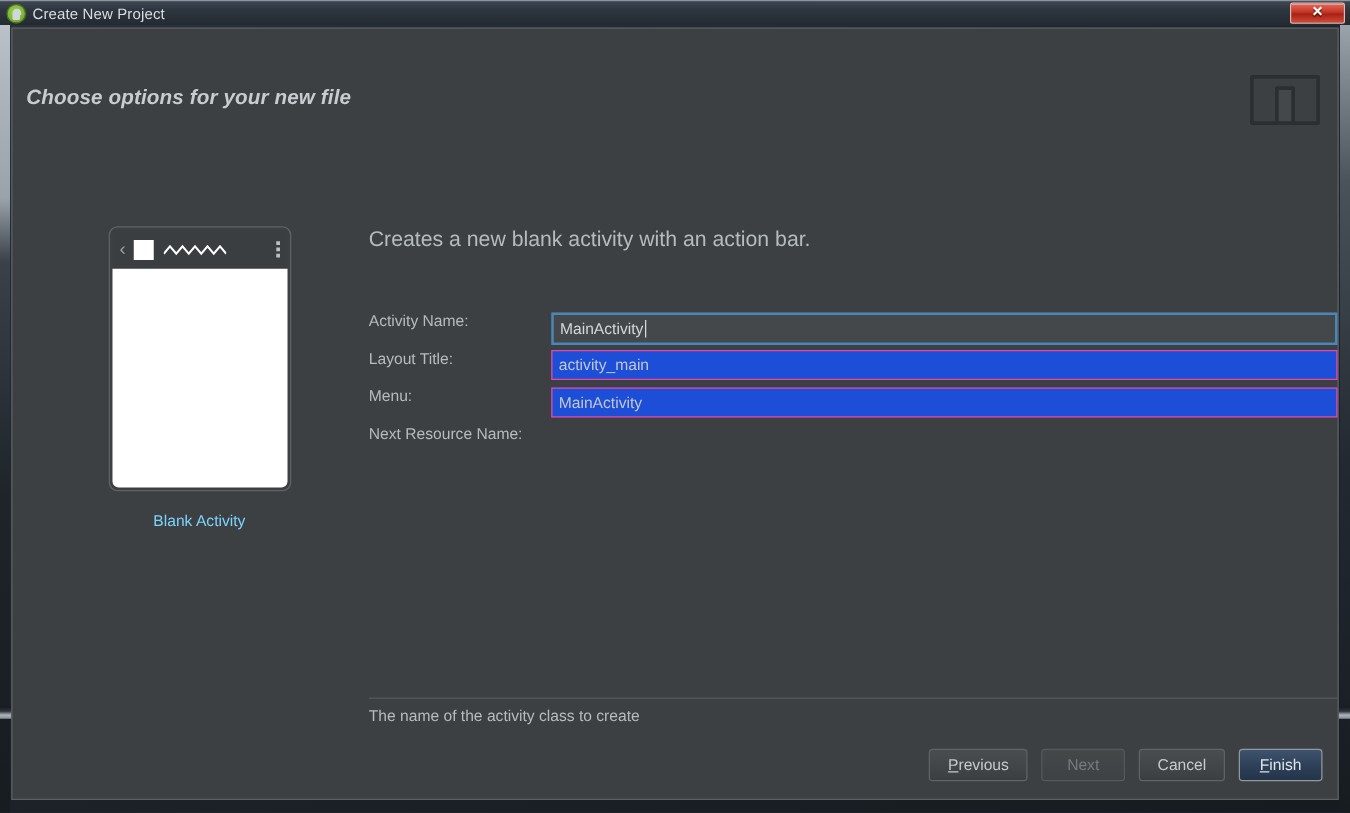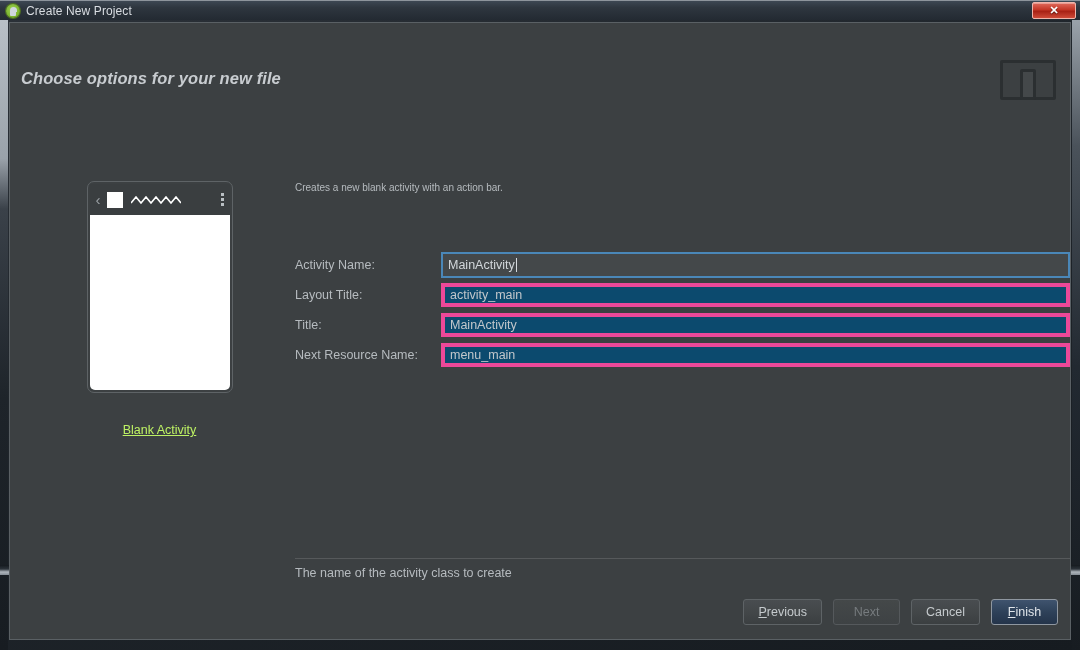--- a/index.html
+++ b/index.html
@@ -242,67 +242,65 @@
   #preview-canvas {
     position: absolute;
     left: 2px;
     top: 33px;
     width: 140px;
     height: 175px;
     background: #ffffff;
     border-radius: 0 0 5px 5px;
   }
   #preview-caption {
-    margin-top: 30px;
+    margin-top: 17px;
     font-size: 12.5px;
-    color: #bef264;
-    text-decoration: underline;
+    color: #7dd3fc;
   }
 
   
   #form-area {
     position: absolute;
     left: 274px;
     top: 0;
     right: 0;
     bottom: 0;
   }
   #template-description {
     position: absolute;
     left: 11px;
     top: 159px;
-    font-size: 10px;
+    font-size: 17px;
     color: #b6bbbf;
   }
   #form-rows {
     position: absolute;
     left: 11px;
     top: 227px;
     width: 775px;
   }
   .form-row {
     display: flex;
-    align-items: center;
     height: 30px;
     margin-bottom: 0px;
   }
   .form-row + .form-row { margin-top: 0px; }
   .form-label {
     width: 146px;
     flex: none;
     font-size: 12.5px;
     color: #b6bbbf;
     white-space: nowrap;
   }
   .form-field {
     flex: 1;
     height: 24px;
     box-sizing: border-box;
-    background: #0c4a6e;
-    border: 4px solid #ec4899;
+    background: #1d4ed8;
+    border: 1px solid #ec4899;
     color: #c2c7cb;
     font-size: 12.5px;
     font-family: "Liberation Sans", sans-serif;
     padding: 0 5px;
     line-height: 22px;
     display: flex;
     align-items: center;
     position: relative;
   }
   .form-field.focused {
@@ -435,31 +433,28 @@
         </div>
 
         <div class="form-row">
           <div class="form-label">Layout Title:</div>
           <div class="form-field">
             <span>activity_main</span>
           </div>
         </div>
 
         <div class="form-row">
-          <div class="form-label">Title:</div>
+          <div class="form-label">Menu:</div>
           <div class="form-field">
             <span>MainActivity</span>
           </div>
         </div>
 
         <div class="form-row">
           <div class="form-label">Next Resource Name:</div>
-          <div class="form-field">
-            <span>menu_main</span>
-          </div>
         </div>
 
       </div>
     </div>
 
     <div id="footer-separator"></div>
     <div id="helper-text">The name of the activity class to create</div>
 
     <div id="button-bar">
       <div class="dlg-button">

